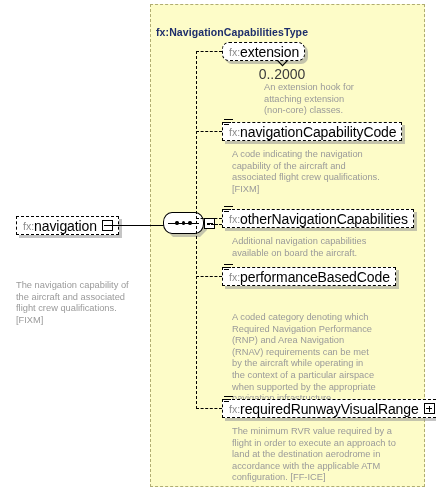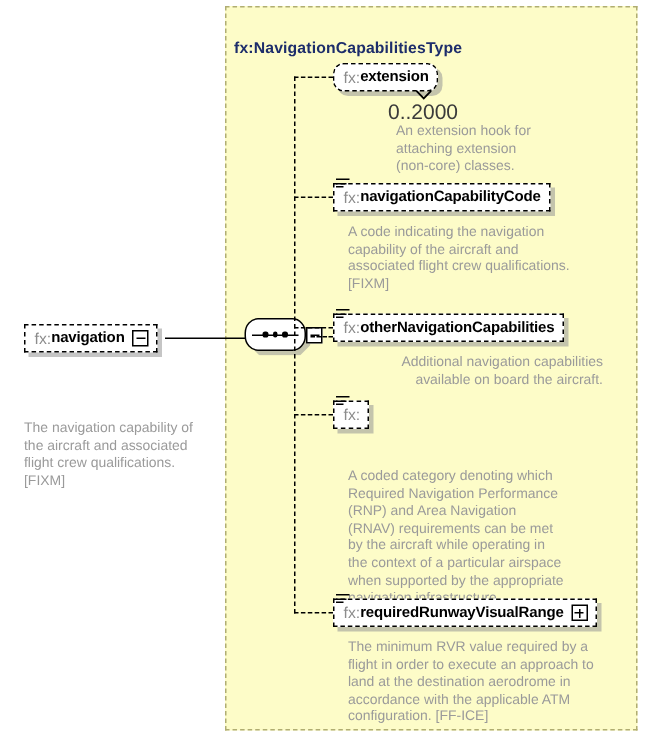--- a/index.html
+++ b/index.html
@@ -36,21 +36,21 @@
     border:1.5px dashed #000000;
     box-sizing:border-box;
     height:19px;
     display:flex;align-items:center;
     padding:0 5px 0 6px;
     white-space:nowrap;
     box-shadow:3px 3px 0 0 rgba(150,150,150,.55);
   }
   .nbox.rounded{border-radius:7px;}
   .prefix{color:#8c8c8c;font-size:10.5px;font-weight:400;}
-  .lname{color:#000000;font-size:10px;font-weight:700;letter-spacing:-.1px;}
+  .lname{color:#000000;font-size:14px;font-weight:400;letter-spacing:-.1px;}
 
   
   .lines-glyph{
     position:absolute;left:1px;top:-4px;width:9px;height:9px;
     pointer-events:none;
   }
   .lines-glyph i{
     display:block;background:#000;height:1px;margin-bottom:1.5px;
   }
   .lines-glyph i:nth-child(1){width:9px;}
@@ -221,31 +221,32 @@
     <div class="nbox">
       <span class="lines-glyph">
         <i></i>
           <i></i>
           <i></i>
       </span>
       <span class="prefix">fx:</span>
       <span class="lname">otherNavigationCapabilities</span>
     </div>
   </div>
-  <div class="desc" style="left:232px;top:236px;width:170px;text-align:right;">Additional navigation capabilities
+  <div class="desc" style="left:232px;top:236px;width:170px;">Additional navigation capabilities
 available on board the aircraft.</div>
 
   <div class="node" style="left:222px;top:267px;">
     <div class="nbox">
       <span class="lines-glyph">
         <i></i>
           <i></i>
           <i></i>
       </span>
       <span class="prefix">fx:</span>
+      <span class="lname">performanceBasedCode</span>
     </div>
   </div>
   <div class="desc" style="left:232px;top:294px;width:165px;margin-top:18px;">A coded category denoting which
 Required Navigation Performance
 (RNP) and Area Navigation
 (RNAV) requirements can be met
 by the aircraft while operating in
 the context of a particular airspace
 when supported by the appropriate
 navigation infrastructure.</div>

